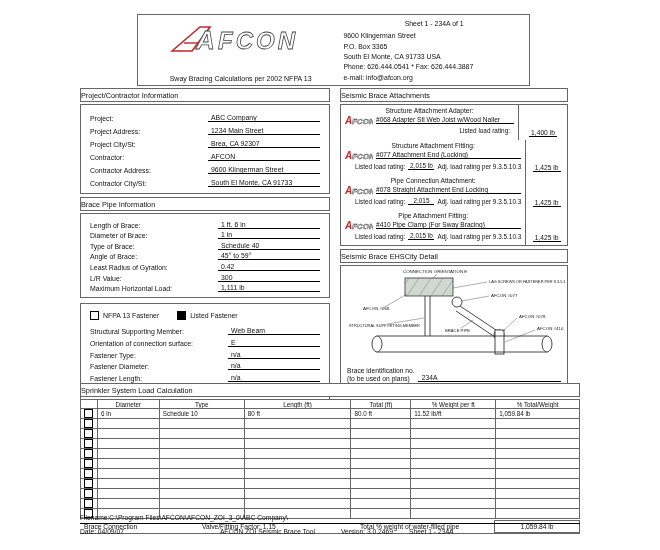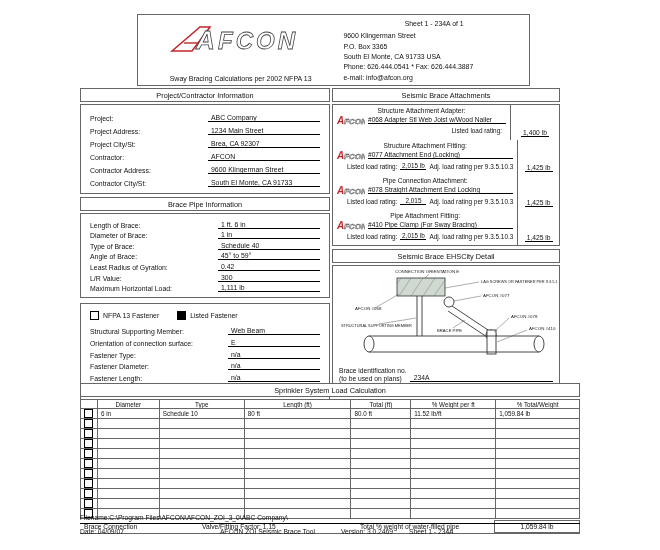--- a/index.html
+++ b/index.html
@@ -10,22 +10,22 @@
   .header-box{position:absolute;left:137px;top:14px;width:391px;height:70px;border:1px solid #666;display:flex;background:#fff;}
   .header-left{flex:1.12;position:relative;}
   .logo-svg{position:absolute;left:28px;top:6px;}
   .header-caption{position:absolute;left:6px;bottom:3px;width:95%;text-align:center;font-size:7px;}
   .header-right{flex:1;padding:4px 4px 0 2px;font-size:6.9px;line-height:1.5;}
   .sheet-line{text-align:center;margin-bottom:2px;}
 
   
   .main{position:absolute;left:80px;top:88px;width:500px;display:flex;}
   .col-left{width:250px;}
-  .col-right{width:228px;margin-left:2px;}
-  .sec-title{border:1px solid #666;text-align:center;font-size:7.3px;padding:2px 0 1px 0;background:#fff;}
+  .col-right{width:228px;margin-left:10px;}
+  .sec-title{border:1px solid #666;font-size:7.3px;padding:2px 0 1px 0;background:#fff;}
   .sec-box{border:1px solid #666;margin-top:2px;background:#fff;}
   .gap{height:3px;}
 
   .frow{display:flex;align-items:flex-end;padding:0 9px;}
   .flabel{font-size:6.9px;}
   .fvalue{flex:1;border-bottom:1px solid #000;font-size:6.9px;padding-left:3px;white-space:nowrap;}
   .box-proj .frow{height:13px;}
   .box-proj .flabel{width:118px;}
   .box-proj{padding:4px 0 6px 0;}
   .box-pipe .frow{height:10.6px;}

